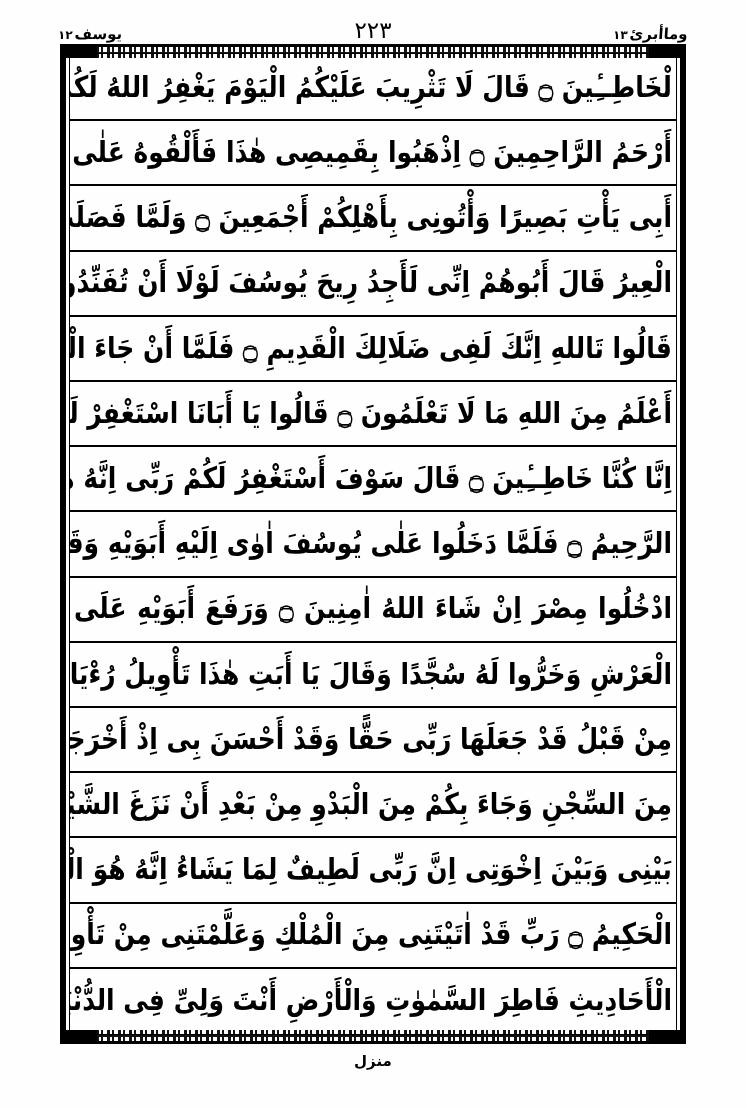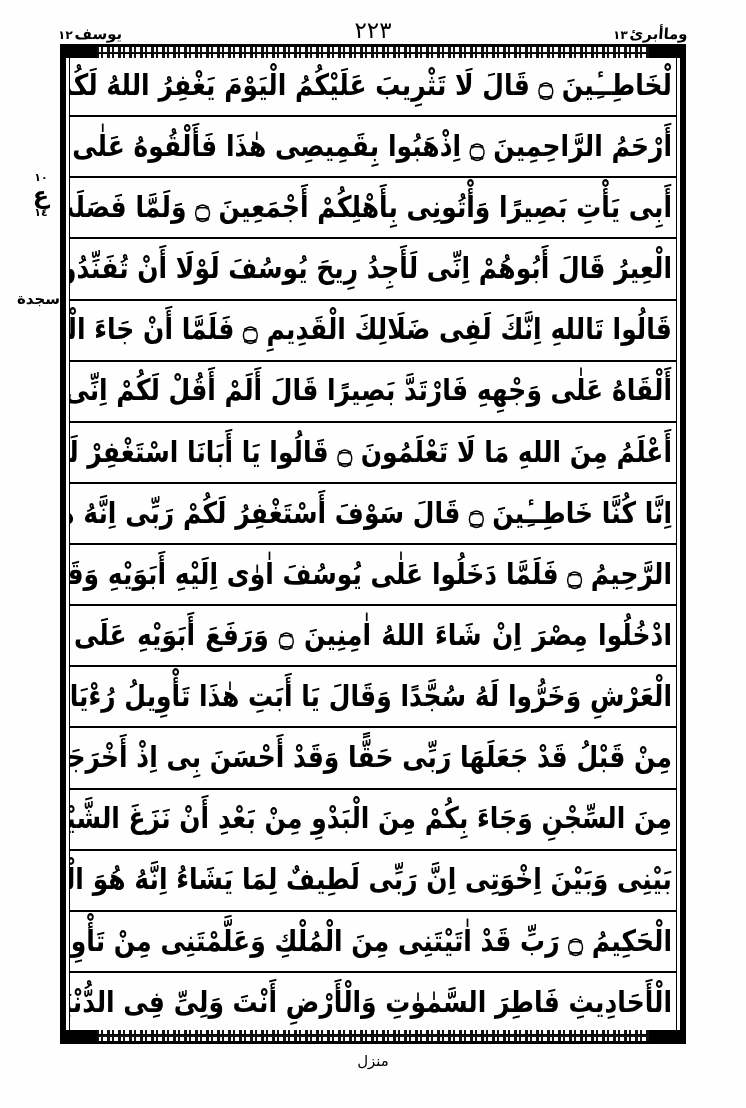--- a/index.html
+++ b/index.html
@@ -202,21 +202,21 @@
 
   
   .footer {
     position: absolute;
     left: 0;
     top: 1052px;
     width: 746px;
     text-align: center;
     direction: rtl;
     font-size: 15px;
-    font-weight: 400;
+    font-weight: 700;
     font-family: "DejaVu Sans", sans-serif;
   }
 </style>
 </head>
 <body>
 
 <div class="page">
 
   <div class="header">
     <div class="hdr-side">
@@ -238,49 +238,36 @@
     <div class="band bottom"></div>
     <div class="band-corner bc-tl"></div>
     <div class="band-corner bc-tr"></div>
     <div class="band-corner bc-bl"></div>
     <div class="band-corner bc-br"></div>
     <div class="side-rule left"></div>
     <div class="side-rule right"></div>
     <div class="frame-inner"></div>
   </div>
 
-  <div class="margin-left">
-    <div class="marker marker-ruku">
-      <span class="m-top">١٠</span>
-      <span class="m-glyph">ع</span>
-      <span class="m-bottom">١٤</span>
-    </div>
-    <div class="marker marker-sajda">
-      <span class="m-glyph" style="font-size:15px;">سجدة</span>
-    </div>
-  </div>
 
   <div class="text-block">
     <div class="aya-line">
         <div class="aya-text">لْخَاطِــِٔينَ ۝ قَالَ لَا تَثْرِيبَ عَلَيْكُمُ الْيَوْمَ يَغْفِرُ اللهُ لَكُمْ وَهُوَ</div>
       </div>
     <div class="aya-line">
         <div class="aya-text">أَرْحَمُ الرَّاحِمِينَ ۝ اِذْهَبُوا بِقَمِيصِى هٰذَا فَأَلْقُوهُ عَلٰى وَجْهِ</div>
       </div>
     <div class="aya-line">
         <div class="aya-text">أَبِى يَأْتِ بَصِيرًا وَأْتُونِى بِأَهْلِكُمْ أَجْمَعِينَ ۝ وَلَمَّا فَصَلَتِ</div>
       </div>
     <div class="aya-line">
         <div class="aya-text">الْعِيرُ قَالَ أَبُوهُمْ اِنِّى لَأَجِدُ رِيحَ يُوسُفَ لَوْلَا أَنْ تُفَنِّدُونِ</div>
       </div>
     <div class="aya-line">
         <div class="aya-text">قَالُوا تَاللهِ اِنَّكَ لَفِى ضَلَالِكَ الْقَدِيمِ ۝ فَلَمَّا أَنْ جَاءَ الْبَشِيرُ</div>
-      </div>
-    <div class="aya-line">
-        <div class="aya-text">أَلْقَاهُ عَلٰى وَجْهِهِ فَارْتَدَّ بَصِيرًا قَالَ أَلَمْ أَقُلْ لَكُمْ اِنِّى</div>
       </div>
     <div class="aya-line">
         <div class="aya-text">أَعْلَمُ مِنَ اللهِ مَا لَا تَعْلَمُونَ ۝ قَالُوا يَا أَبَانَا اسْتَغْفِرْ لَنَا ذُنُوبَنَا</div>
       </div>
     <div class="aya-line">
         <div class="aya-text">اِنَّا كُنَّا خَاطِــِٔينَ ۝ قَالَ سَوْفَ أَسْتَغْفِرُ لَكُمْ رَبِّى اِنَّهُ هُوَ الْغَفُورُ</div>
       </div>
     <div class="aya-line">
         <div class="aya-text">الرَّحِيمُ ۝ فَلَمَّا دَخَلُوا عَلٰى يُوسُفَ اٰوٰى اِلَيْهِ أَبَوَيْهِ وَقَالَ</div>
       </div>

